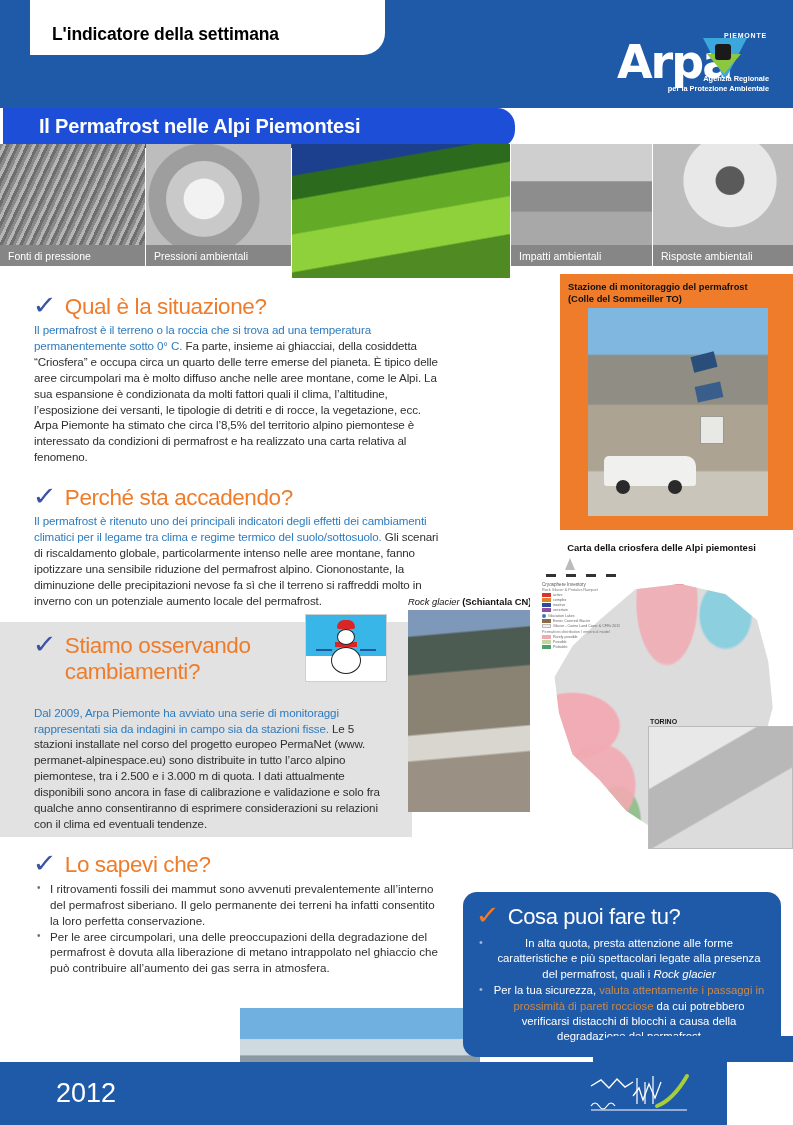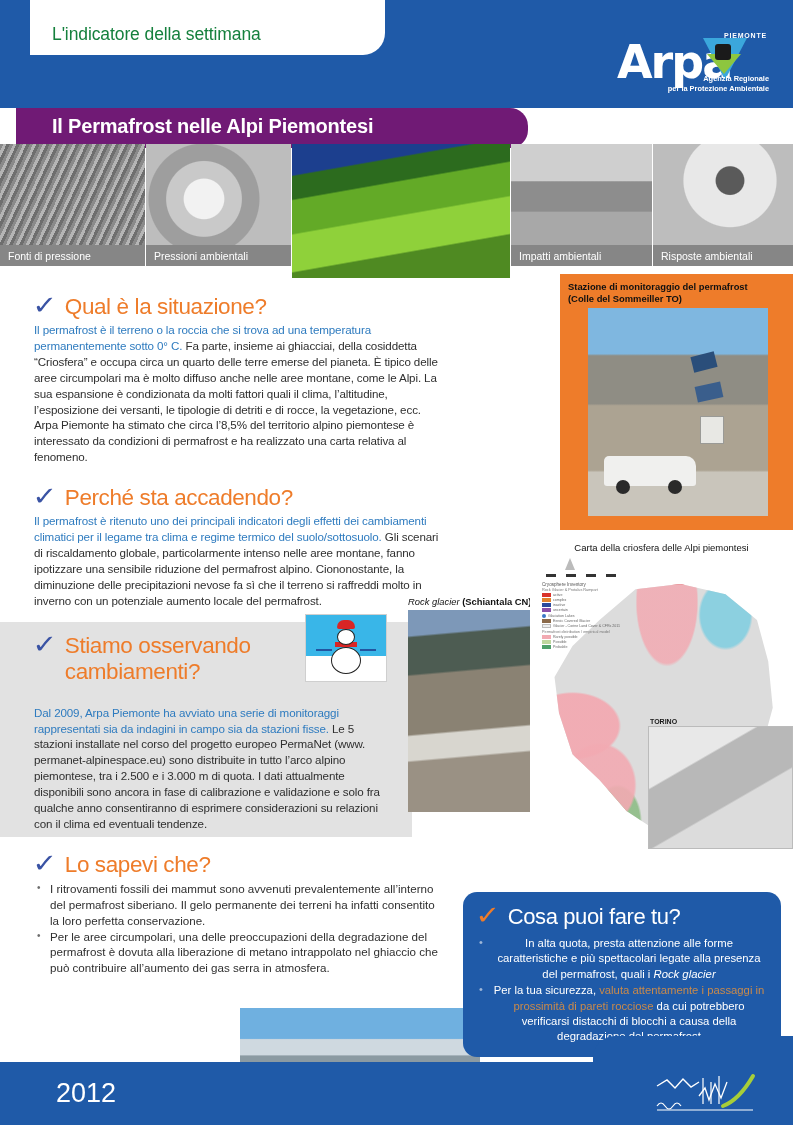--- a/index.html
+++ b/index.html
@@ -17,22 +17,22 @@
     background: #1F5AA8;
   }
   .week-banner {
     position: absolute; left: 30px; top: 0px; width: 355px; height: 55px;
     background: #ffffff;
     border-bottom-right-radius: 22px;
     border-bottom-left-radius: 0;
     display: flex; align-items: flex-end;
   }
   .week-banner-label {
-    color: #15803d;
-    font-size: 17.5px; font-weight: normal;
+    color: #000000;
+    font-size: 17.5px; font-weight: bold;
     padding: 0 0 10px 22px;
     letter-spacing: -0.1px;
   }
 
   
   .arpa-logo {
     position: absolute; right: 24px; top: 32px;
     width: 152px; height: 70px;
   }
   .arpa-piemonte {
@@ -63,22 +63,22 @@
     position: absolute; left: 98px; top: 12px;
     width: 16px; height: 16px; background: #1a1a1a; border-radius: 3px;
   }
   .arpa-sub {
     position: absolute; right: 0px; bottom: 8px; text-align: right;
     color: #ffffff; font-size: 7.4px; font-weight: bold; line-height: 10px;
   }
 
   
   .title-bar {
-    position: absolute; left: 16px; top: 108px; width: 512px; height: 40px;
-    background: #701a75;
+    position: absolute; left: 3px; top: 108px; width: 512px; height: 40px;
+    background: #1d4ed8;
     border-top-right-radius: 18px; border-bottom-right-radius: 18px;
   }
   .title-bar-text {
     color: #ffffff; font-size: 20px; font-weight: bold;
     padding: 7px 0 0 36px; letter-spacing: -0.2px;
   }
 
   
   .strip { position: absolute; left: 0; top: 144px; width: 793px; height: 145px; }
   .strip-cell { position: absolute; top: 0; height: 122px; overflow: hidden; }
@@ -175,21 +175,21 @@
   }
   .st-panel1 { position:absolute; left: 104px; top: 46px; width: 24px; height: 16px; background:#2a4e7a; transform: rotate(-14deg); }
   .st-panel2 { position:absolute; left: 108px; top: 76px; width: 26px; height: 16px; background:#3a5e8c; transform: rotate(-12deg); }
   .st-box    { position:absolute; left: 112px; top: 108px; width: 24px; height: 28px; background:#e8e8e4; border:1px solid #9a9a96; }
   .st-truck  { position:absolute; left: 16px; top: 148px; width: 92px; height: 30px; background:#f0f0ee; border-radius:5px 10px 3px 3px; }
   .st-wheel1 { position:absolute; left: 28px; top: 172px; width: 14px; height: 14px; background:#2a2a2a; border-radius:50%; }
   .st-wheel2 { position:absolute; left: 80px; top: 172px; width: 14px; height: 14px; background:#2a2a2a; border-radius:50%; }
 
   .map-cap {
     position: absolute; left: 75px; top: 270px; width: 263px; text-align: center;
-    font-size: 9.5px; font-weight: normal; color: #111;
+    font-size: 9.5px; font-weight: bold; color: #111;
   }
   .map-img {
     position: absolute; left: 75px; top: 282px; width: 263px; height: 295px;
     background: #ffffff; overflow: hidden;
   }
   .map-shape {
     position: absolute; left: 20px; top: 30px; width: 225px; height: 258px;
     background: #dcdcdc;
     border: 1px solid #e26b6b;
     clip-path: polygon(38% 2%, 58% 0%, 78% 4%, 92% 14%, 97% 30%, 99% 48%, 94% 64%,
@@ -259,21 +259,21 @@
   }
 
   
   .lake-img {
     position: absolute; left: 240px; top: 1008px; width: 240px; height: 117px;
     background: linear-gradient(180deg,#6fb0e0 0 26%, #cfd9e0 27% 40%, #8b9aa2 41% 52%, #2a6f9e 53% 92%, #e9eef0 93% 100%);
   }
 
   
   .footer {
-    position: absolute; left: 0; bottom: 0; width: 793px; height: 63px;
+    position: absolute; left: 0; bottom: 0; width: 727px; height: 63px;
     background: #1F5AA8;
   }
   .footer-year {
     color: #ffffff; font-size: 27px; padding: 16px 0 0 56px;
   }
   .footer-mark {
     position: absolute; right: 30px; top: 8px; width: 110px; height: 46px;
   }
   .footer-curve {
     position: absolute; right: 0; bottom: 63px; width: 200px; height: 26px;

